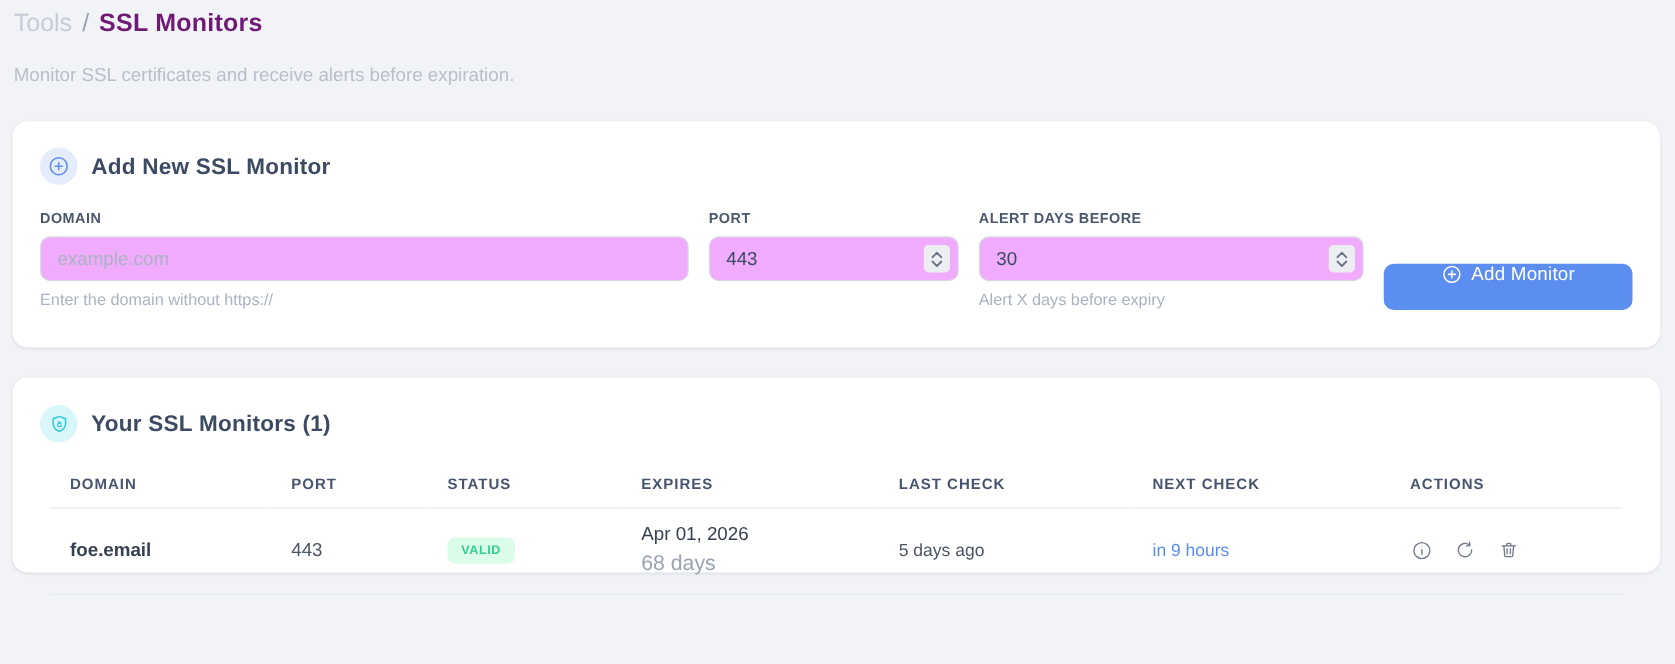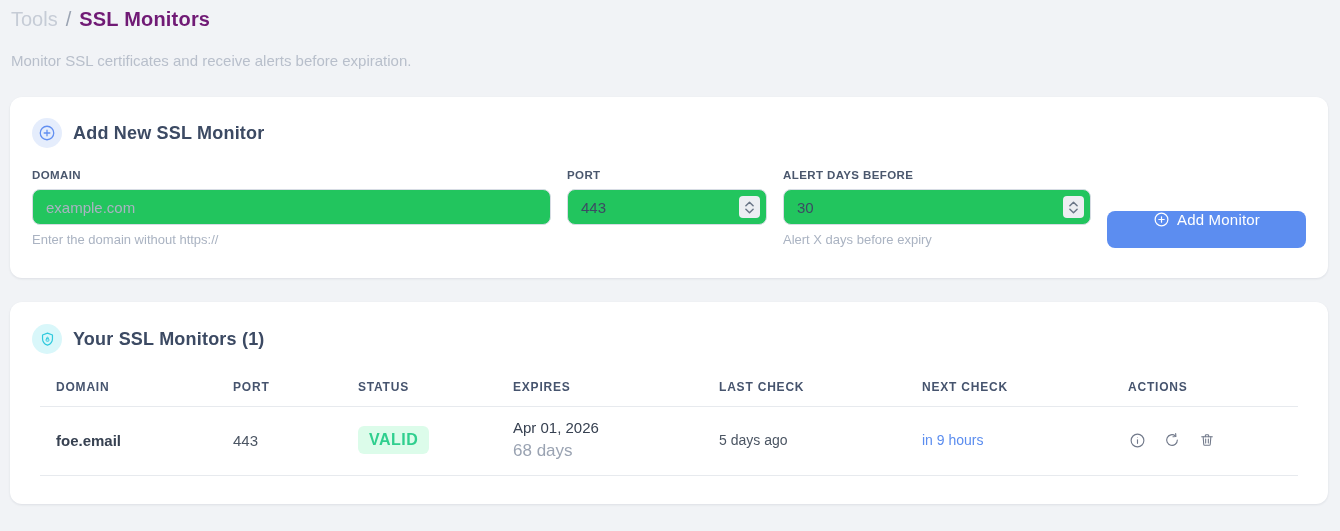--- a/index.html
+++ b/index.html
@@ -21,21 +21,21 @@
   .subtitle { margin-top: 21px; font-size: 15px; color: #b8bfcb; padding-left: 1px; }
 
   
   .card {
     background: #fff;
     border-radius: 12px;
     box-shadow: 0 1px 3px rgba(40,50,70,.06), 0 1px 2px rgba(40,50,70,.04);
     margin-top: 0;
   }
   .card-add { margin-top: 28px; padding: 21px 22px 17px 22px; height: 181px; }
-  .card-list { margin-top: 24px; padding: 22px 22px 20px 22px; height: 202px; }
+  .card-list { margin-top: 24px; padding: 22px 22px 20px 22px; height: 156px; }
 
   .card-header { display: flex; align-items: center; gap: 11px; }
   .icon-badge {
     width: 30px; height: 30px; border-radius: 50%;
     display: flex; align-items: center; justify-content: center; flex: 0 0 30px;
   }
   .icon-badge.blue { background: #e5edfc; color: #628ff1; }
   .icon-badge.cyan { background: #d9f7fa; color: #2fc9dd; }
   .card-title { font-size: 18px; font-weight: 600; color: #3c4a63; letter-spacing: .2px; }
 
@@ -45,21 +45,21 @@
   .field-domain { flex: 1 1 auto; }
   .field-port { flex: 0 0 200px; }
   .field-alert { flex: 0 0 308px; }
   .field-label { font-size: 11.5px; font-weight: 600; color: #4a576d; letter-spacing: .4px; margin-bottom: 8px; }
   .input-wrap { position: relative; }
   .text-input {
     width: 100%; height: 36px;
     border: 1px solid #d7dce4; border-radius: 8px;
     padding: 0 34px 0 13px;
     font-family: "Liberation Sans", sans-serif;
-    font-size: 15px; color: #3c4a63; background: #22c55e; outline: none;
+    font-size: 15px; color: #3c4a63; background: #f0abfc; outline: none;
   }
   .text-input.no-spin { padding-right: 13px; }
   .text-input::placeholder { color: #aab3c2; }
   .helper { font-size: 13px; color: #aab3c2; margin-top: 7px; }
   .stepper {
     position: absolute; right: 7px; top: 7px;
     width: 21px; height: 22px; border-radius: 4px;
     background: #eceef2; color: #697586;
     display: flex; flex-direction: column; align-items: center; justify-content: center;
     cursor: pointer;
@@ -87,21 +87,21 @@
   col.c-expires { width: 206px; } col.c-last { width: 203px; } col.c-next { width: 206px; }
   col.c-actions { width: auto; }
   td {
     padding: 12px 10px 14px 16px; vertical-align: middle;
     border-bottom: 1px solid #e7eaee; height: 65px;
     font-size: 15px; color: #4b5563;
   }
   .cell-domain { font-weight: 700; color: #374151; }
   .badge-valid {
     display: inline-block; background: #dcfcea; color: #2fcf8e;
-    font-size: 16px; font-weight: 700; letter-spacing: .5px;
+    font-size: 10px; font-weight: 700; letter-spacing: .5px;
     padding: 5px 11px; border-radius: 6px;
   }
   .expires-date { color: #374151; font-weight: 500; font-size: 15px; }
   .expires-days { color: #9aa3b2; font-size: 17px; margin-top: 5px; }
   .cell-last { font-size: 14px; color: #4b5563; }
   .cell-next { font-size: 14px; color: #5b8def; }
   .actions { display: flex; align-items: center; gap: 17px; }
   .icon-btn {
     background: none; border: none; padding: 0; cursor: pointer;
     color: #71798a; display: flex; align-items: center; justify-content: center;

